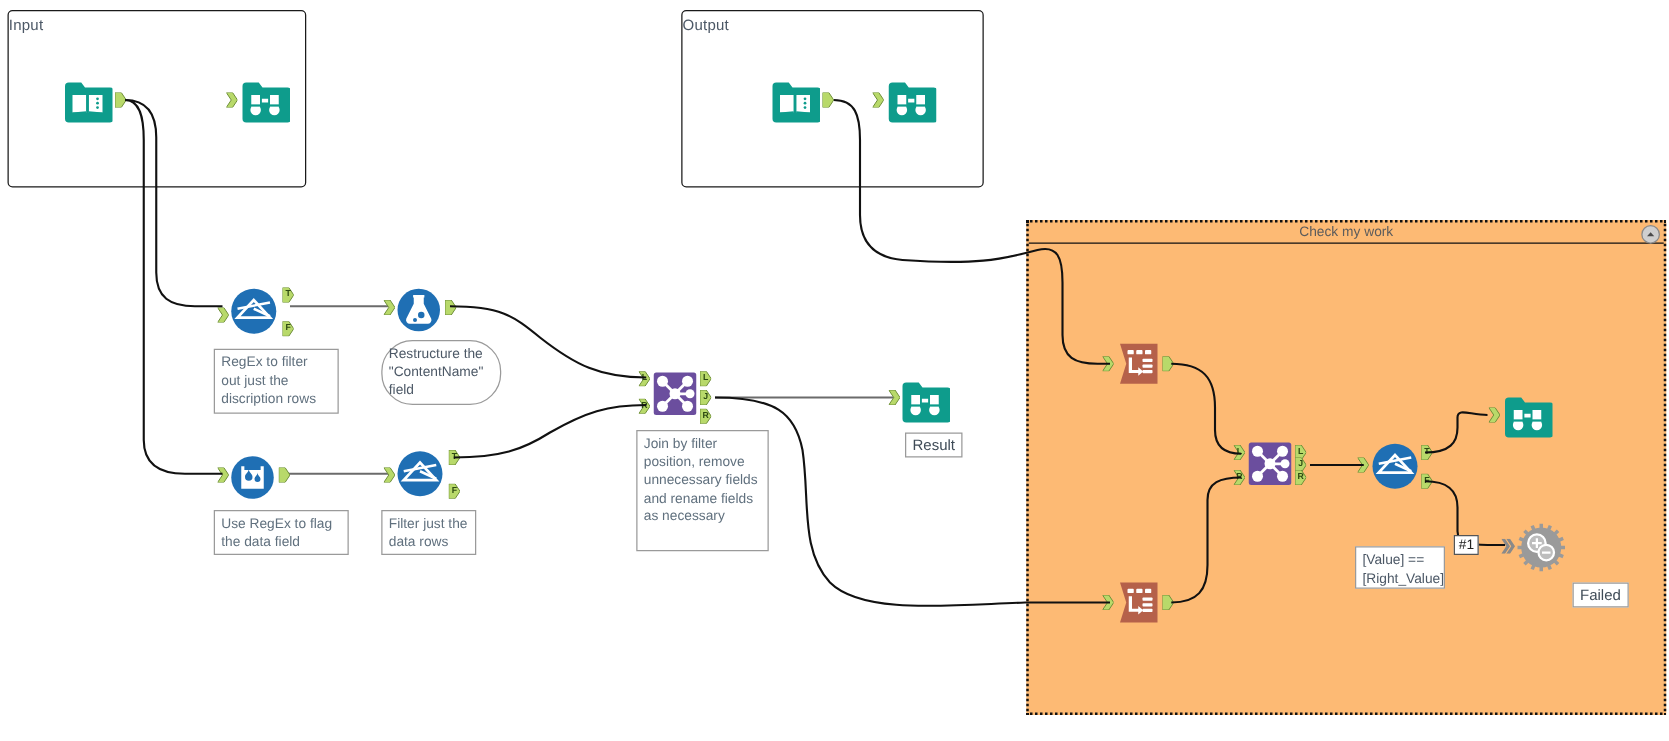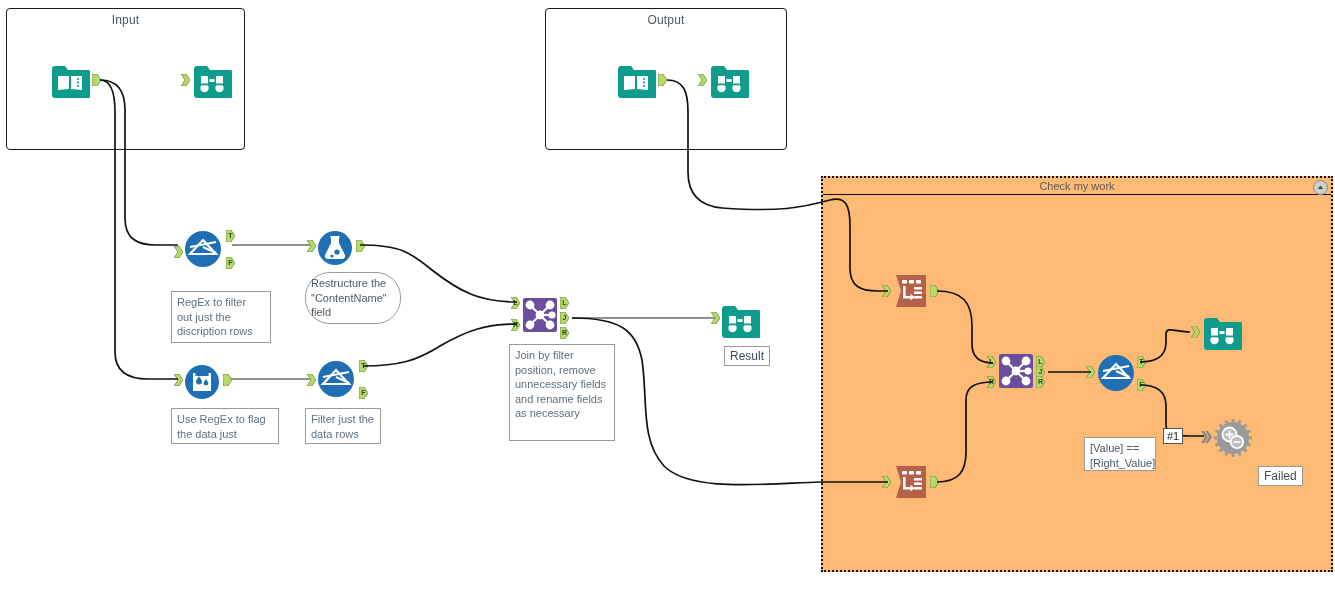--- a/index.html
+++ b/index.html
@@ -30,21 +30,20 @@
   
   .tool-container {
     position: absolute;
     border: 1px solid #1a1a1a;
     border-radius: 4px;
     background: #ffffff;
     box-sizing: border-box;
     z-index: 10;
   }
   .tool-container .tc-title {
-    text-align: center;
     font-size: 12px;
     color: #4c5866;
     padding-top: 4px;
     letter-spacing: .2px;
   }
 
   
   .red-container {
     position: absolute;
     box-sizing: border-box;
@@ -651,30 +650,30 @@
           </g>
         </g>
         <circle cx="16.5" cy="16.5" r="7" fill="#bdbdbd" stroke="#ffffff" stroke-width="1.8"></circle>
         <path d="M16.5 12.6 v7.8 M12.6 16.5 h7.8" stroke="#ffffff" stroke-width="1.8"></path>
         <circle cx="24" cy="24" r="6.2" fill="#bdbdbd" stroke="#ffffff" stroke-width="1.8"></circle>
         <path d="M20.6 24 h6.8" stroke="#ffffff" stroke-width="1.8"></path>
       </svg>
     </div>
   </div>
 
-  <div class="annot" style="left:171px; top:291px; width:100px; height:52px;">RegEx to filter
+  <div class="annot" style="left:171px; top:279px; width:100px; height:52px;">RegEx to filter
 out just the
 discription rows</div>
 
   <div class="annot annot-dark" style="left:305px; top:272px; width:96px; height:52px;">Restructure the
 "ContentName"
 field</div>
 
   <div class="annot" style="left:171px; top:408px; width:108px; height:36px;">Use RegEx to flag
-the data just</div>
+the data field</div>
 
   <div class="annot" style="left:305px; top:408px; width:76px; height:36px;">Filter just the
 data rows</div>
 
   <div class="annot" style="left:509px; top:344px; width:106px; height:97px;">Join by filter
 position, remove
 unnecessary fields
 and rename fields
 as necessary</div>
 

